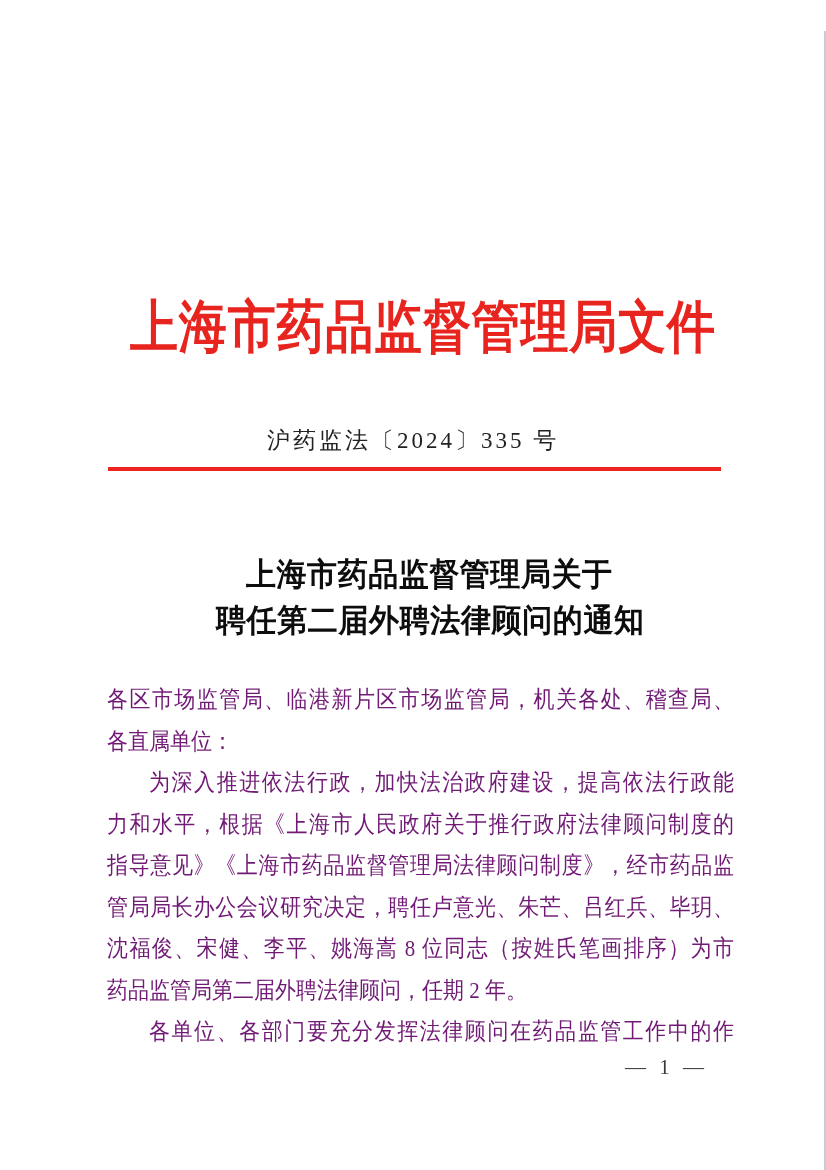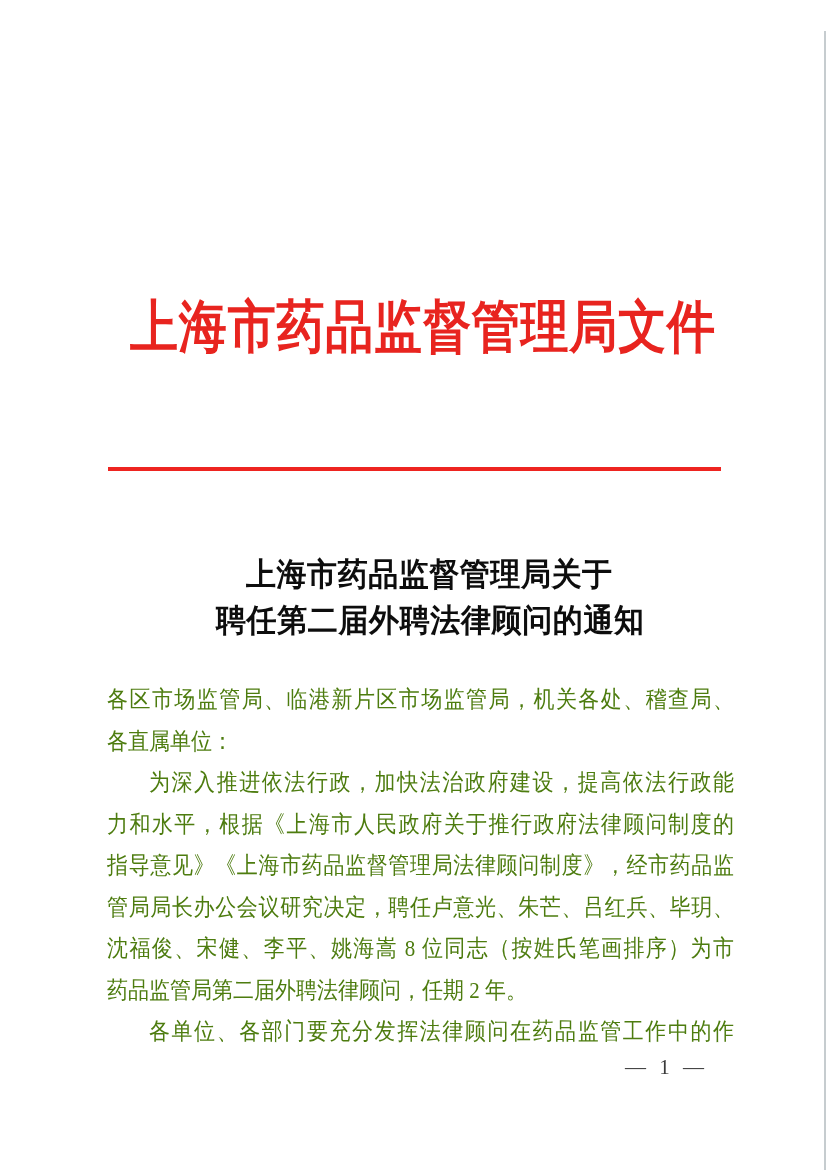--- a/index.html
+++ b/index.html
@@ -80,21 +80,21 @@
   }
   .doc-title-line.l1 { top: 540px; left: 246px; width: 366px; }
   .doc-title-line.l2 { top: 586px; left: 216px; width: 428px; }
   
   .body-text {
     position: absolute;
     top: 666px;
     left: 107px;
     width: 627px;
     font-size: 21px;
-    color: #4d7c0f;
+    color: #701a75;
   }
   .bline {
     height: 41.5px;
     line-height: 41.5px;
     transform: scaleY(1.12);
     transform-origin: left center;
     white-space: nowrap;
   }
   .bline.j {
     text-align: justify;
@@ -116,20 +116,21 @@
 </head>
 <body>
 
 <div class="page">
 
   <div class="scan-edge-right"></div>
   <div class="scan-edge-bottom"></div>
 
   <div class="agency-title" style="color: rgb(232, 36, 31);">上海市药品监督管理局文件</div>
 
+  <div class="doc-number">沪药监法〔2024〕335 号</div>
 
   <div class="red-rule" style="background: rgb(238, 36, 32);"></div>
 
   <div class="doc-title-line l1">上海市药品监督管理局关于</div>
 
   <div class="doc-title-line l2">聘任第二届外聘法律顾问的通知</div>
 
   <div class="body-text">
     <div class="bline j">各区市场监管局、临港新片区市场监管局，机关各处、稽查局、</div>
     <div class="bline">各直属单位：</div>

